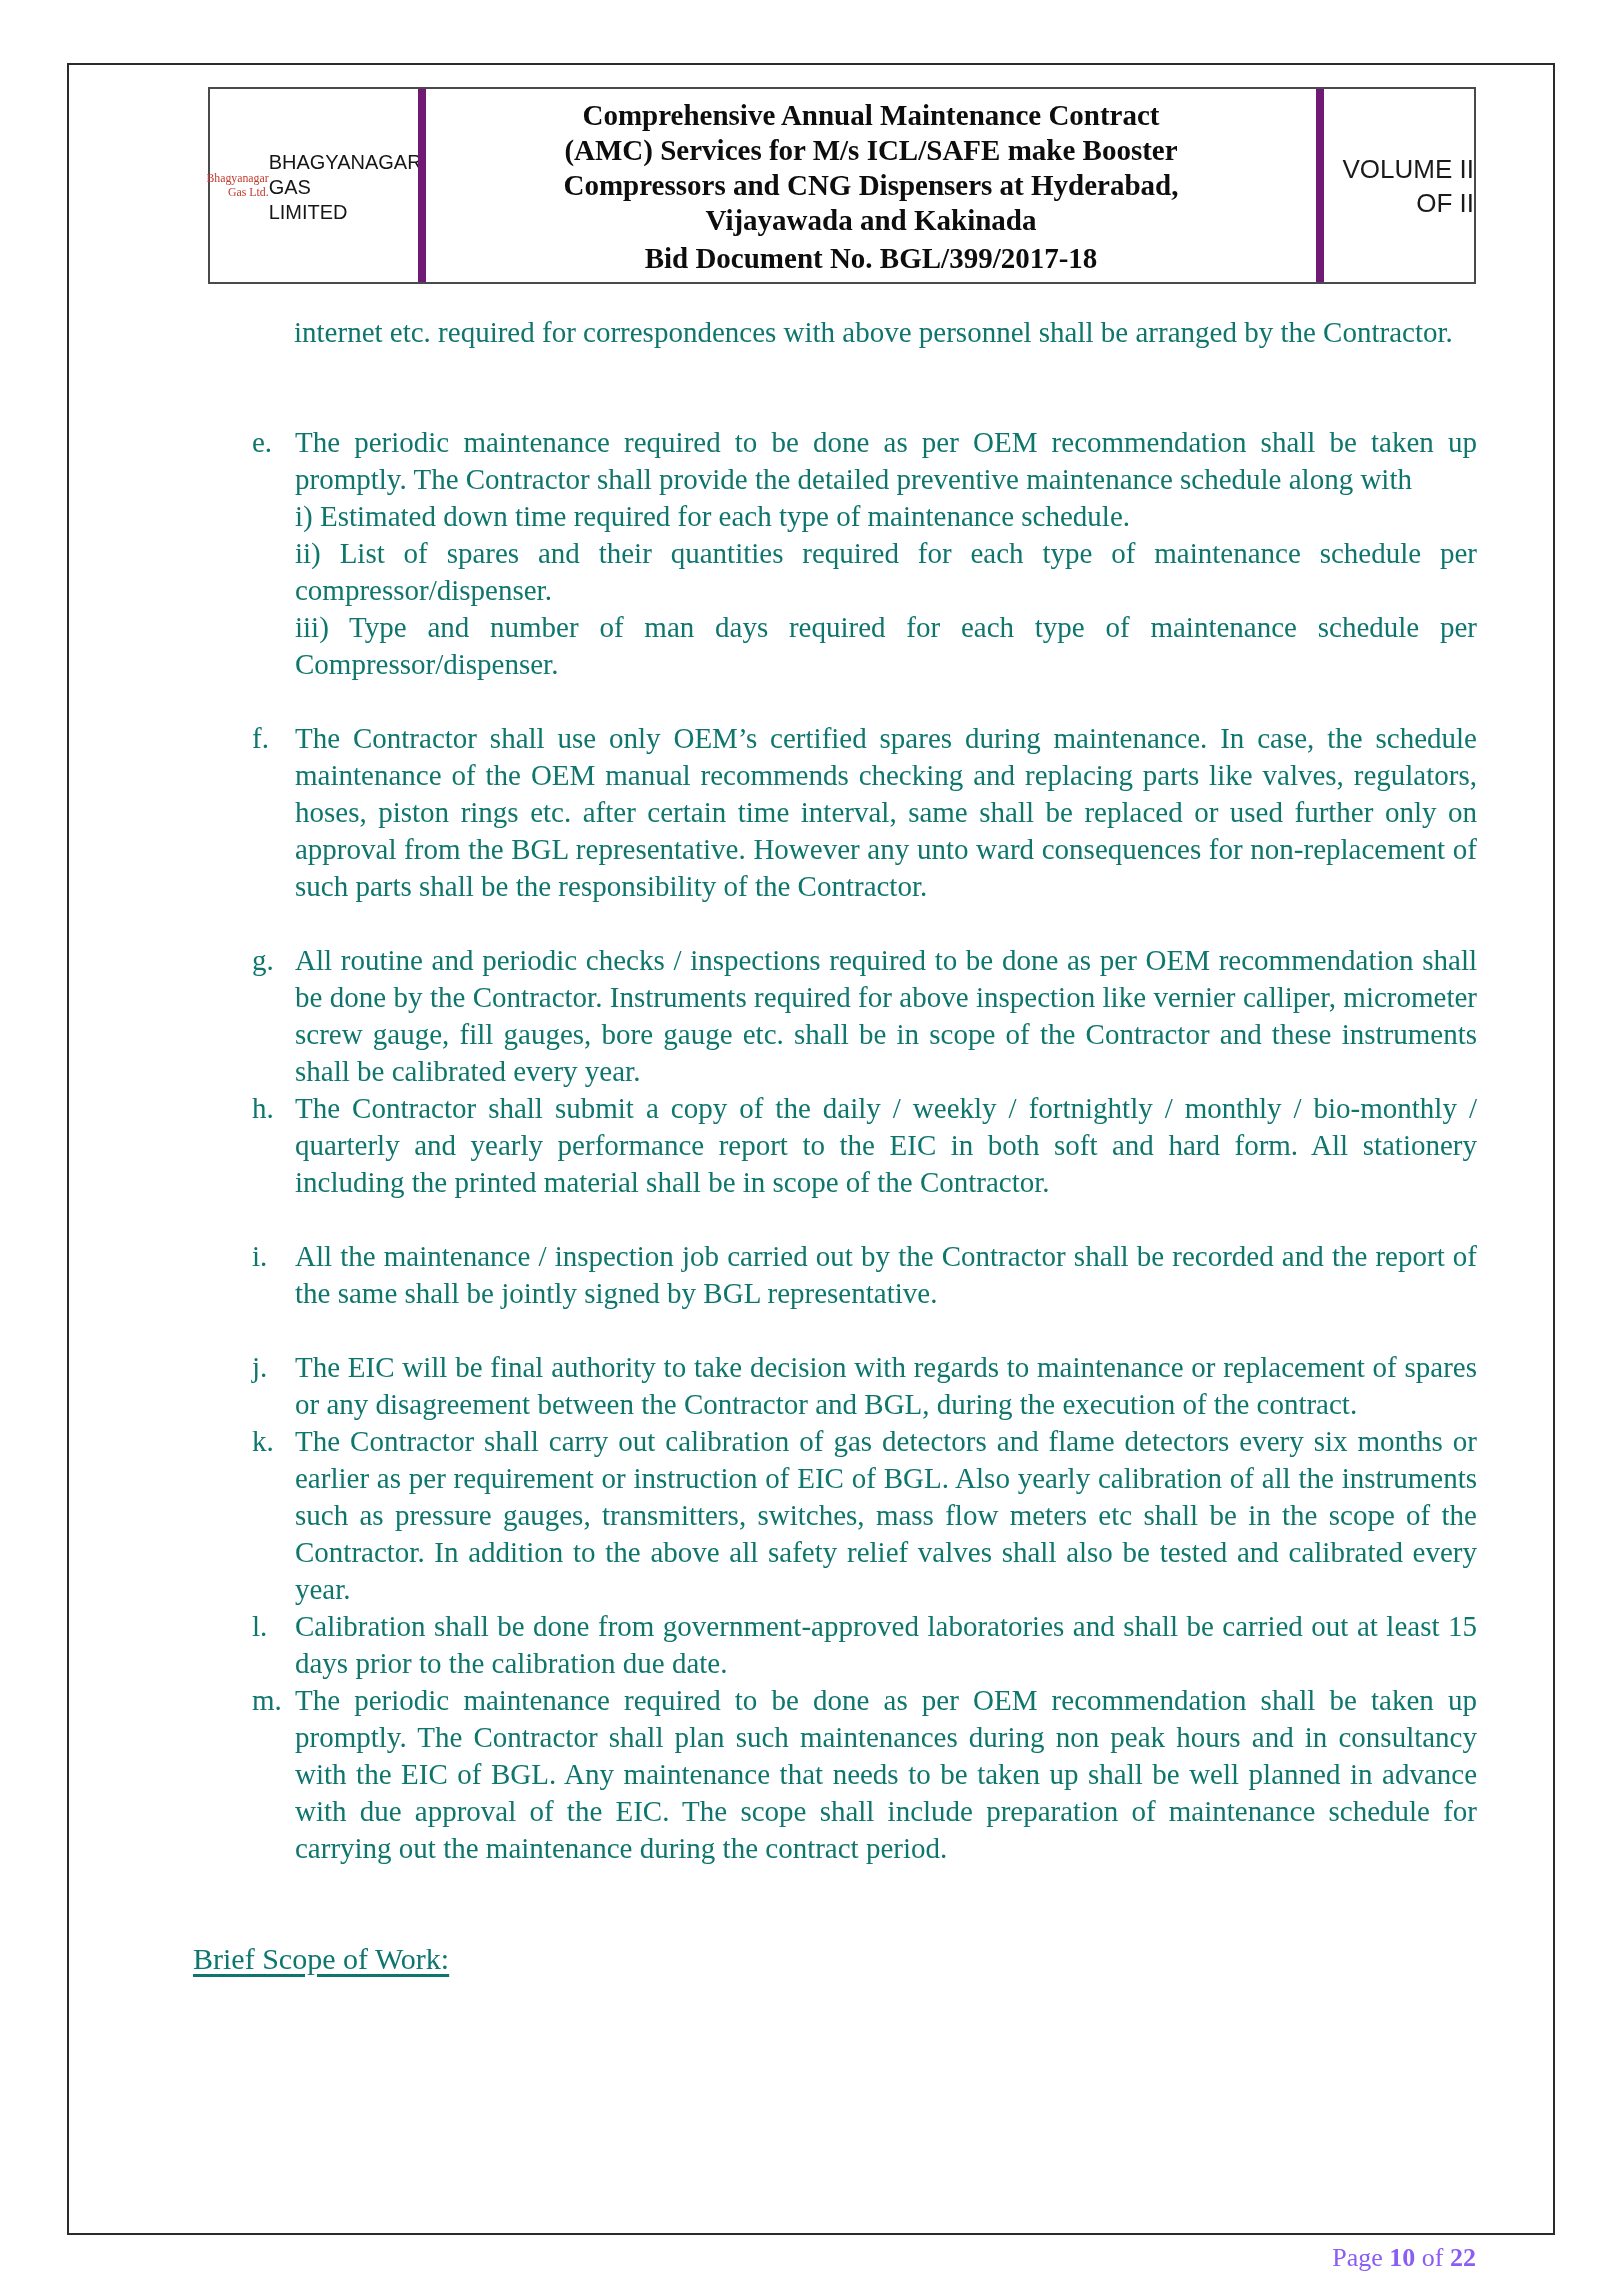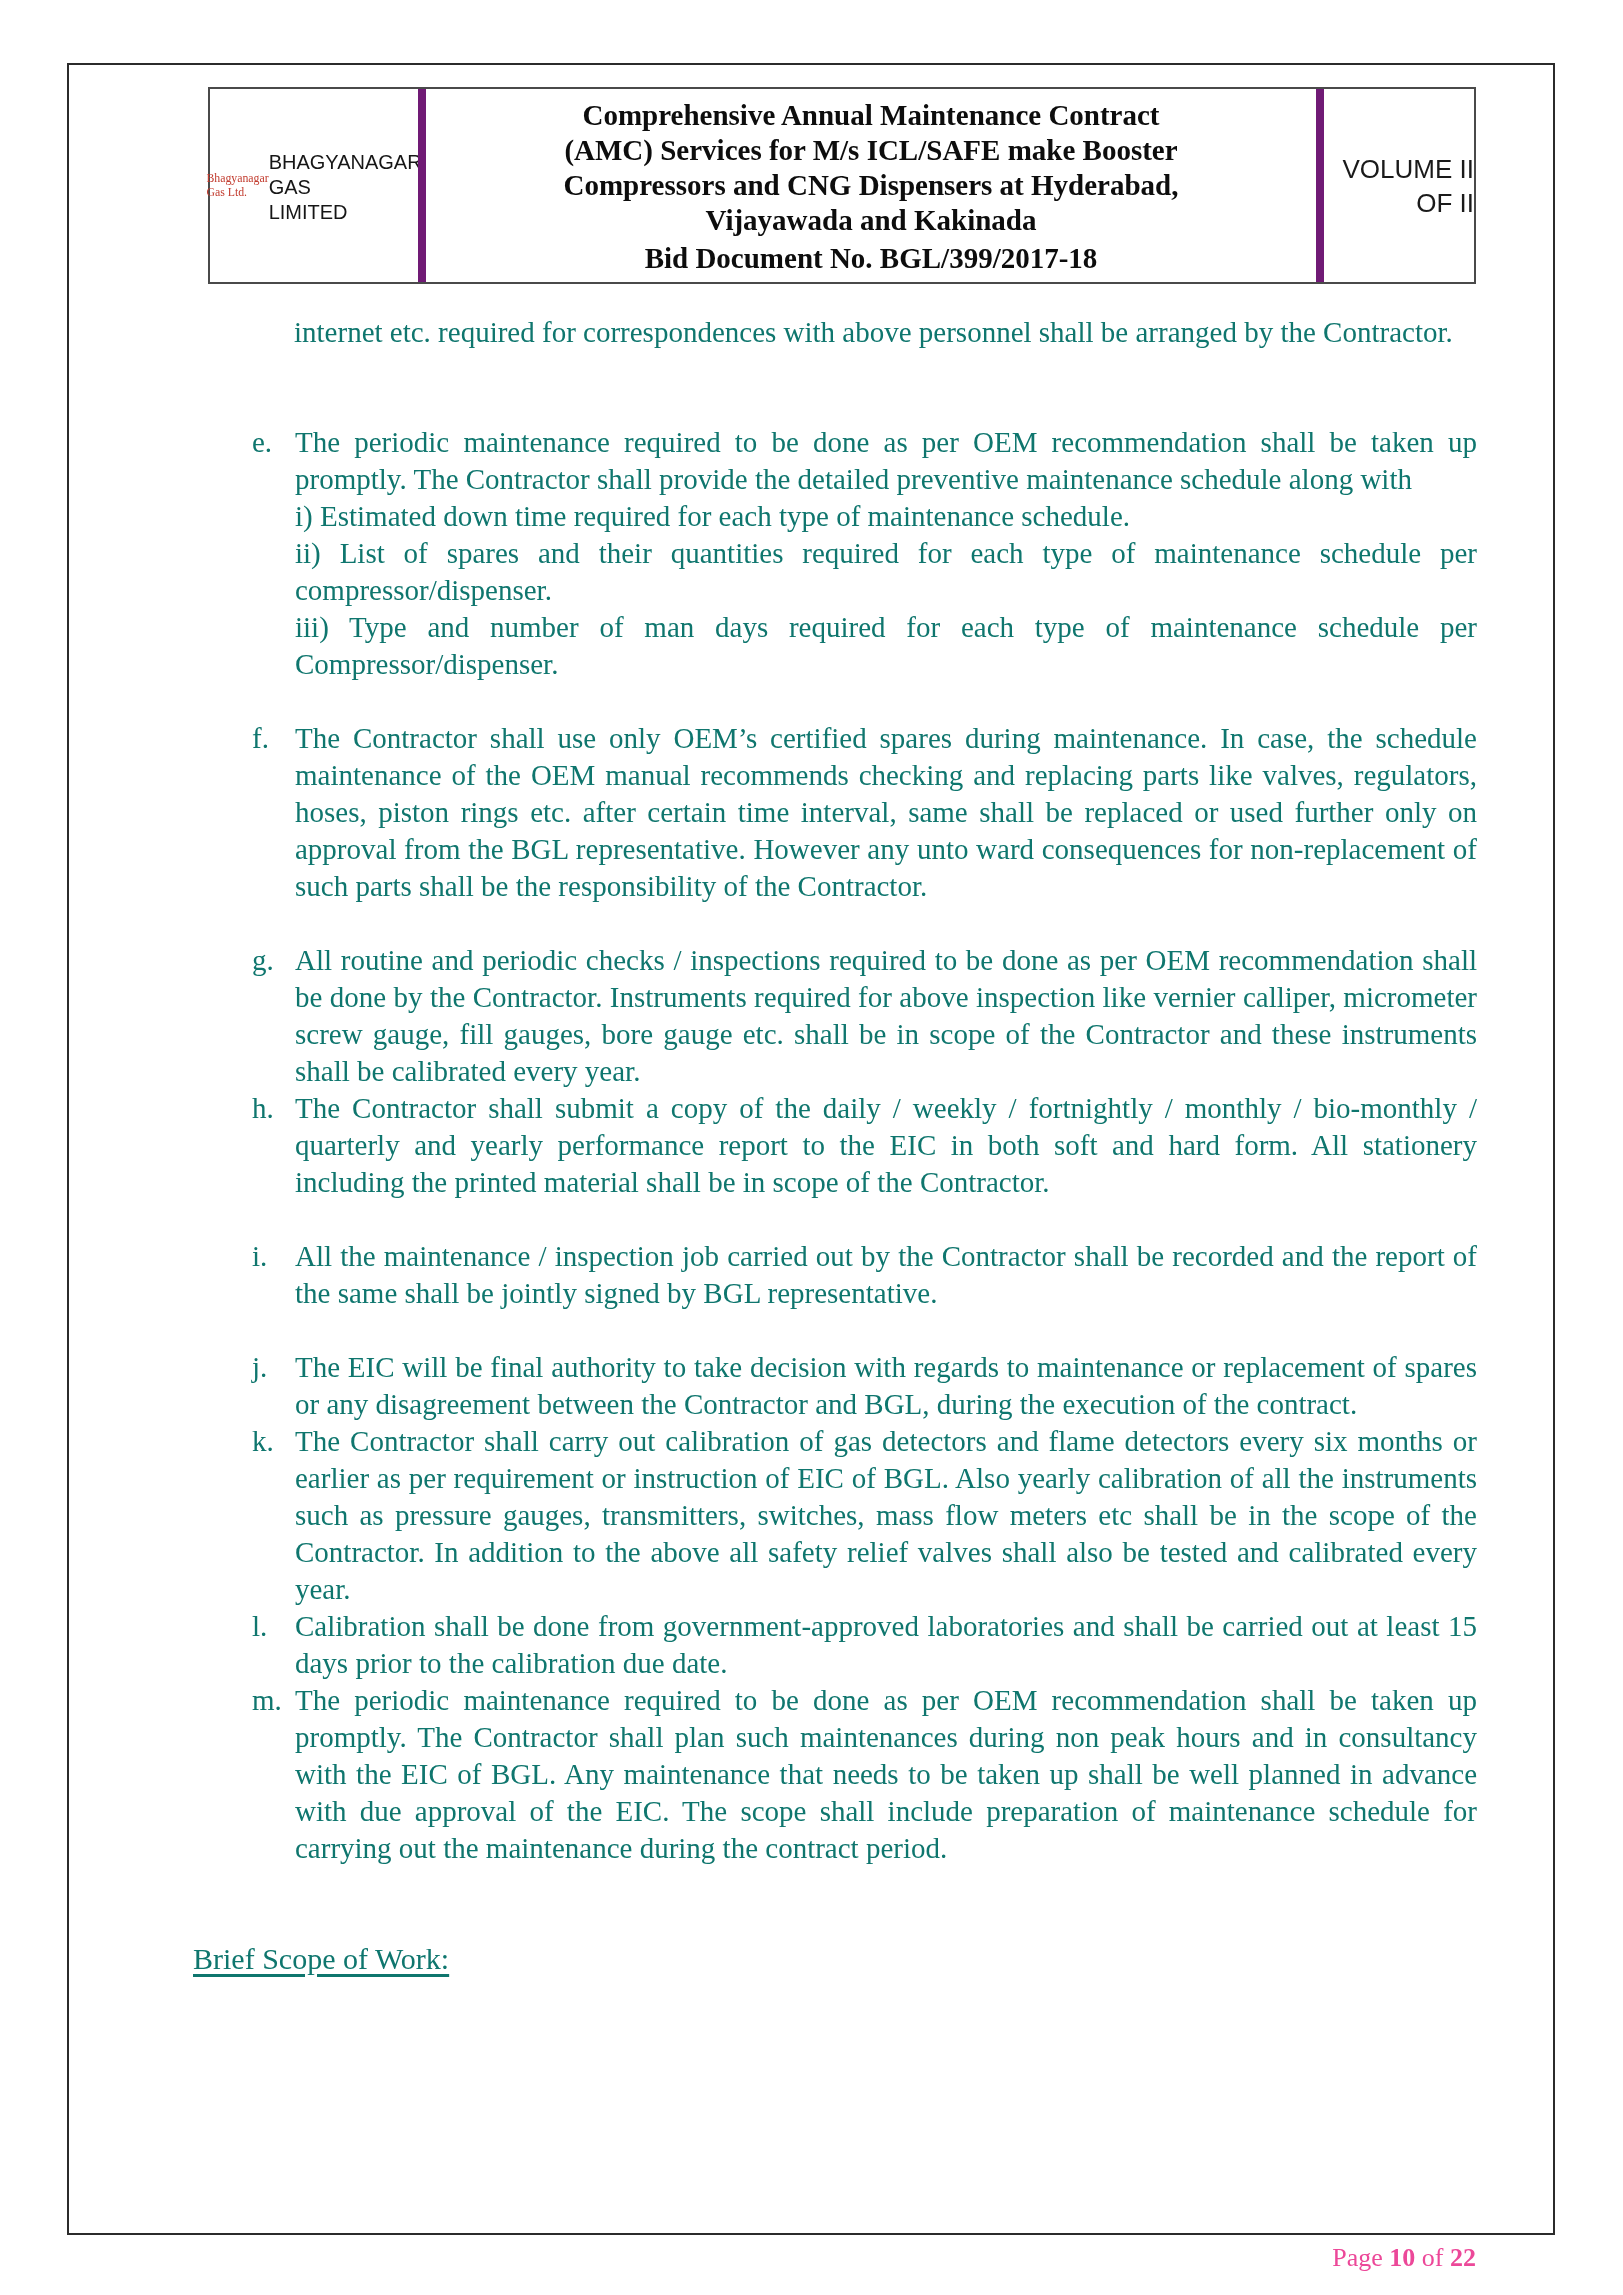--- a/index.html
+++ b/index.html
@@ -21,20 +21,21 @@
   }
   .cell { border-left:8px solid #701a75; }
   .cell:first-child { border-left:none; }
   .logo-cell {
     width:208px; display:flex; flex-direction:row;
     align-items:center; justify-content:center; padding:6.5px 3.9px 9.2px;
   }
   .tagline {
     color:#c23b2e; font-size:11.8px; line-height:14.4px; margin-top:1.3px;
     font-family:"Liberation Serif", serif;
+    text-align:right;
   }
   .company {
     font-family:"Liberation Sans", sans-serif; font-size:20px;
     line-height:25px; margin-top:6.5px; text-align:left; color:#161616;
   }
   .title-cell {
     flex:1; text-align:center; padding:9.2px 15.7px 6.5px;
     font-weight:bold; font-size:29px; line-height:35px; color:#0d0d0d;
   }
   .bid-doc { font-weight:bold; font-size:29px; margin-top:2.6px; }
@@ -54,21 +55,21 @@
   .list-item.gap2 { margin-top:73px; }
   .list-item .letter { flex:0 0 auto; width:43px; margin-left:59px; }
   .list-item .item-text { flex:1; }
   .item-text p { text-align:justify; margin:0; }
   .scope {
     margin-top:73px; font-size:30px; font-weight:normal;
     text-decoration:underline; text-underline-offset:5.2px;
   }
   .footer {
     position:absolute; right:147px; top:2243px;
-    font-size:26px; color:#ec4899;
+    font-size:26px; color:#8b5cf6;
   }
   .footer b { font-weight:bold; }
 </style>
 </head>
 <body>
 
 <div class="page">
 
   <div class="page-border"></div>
 

